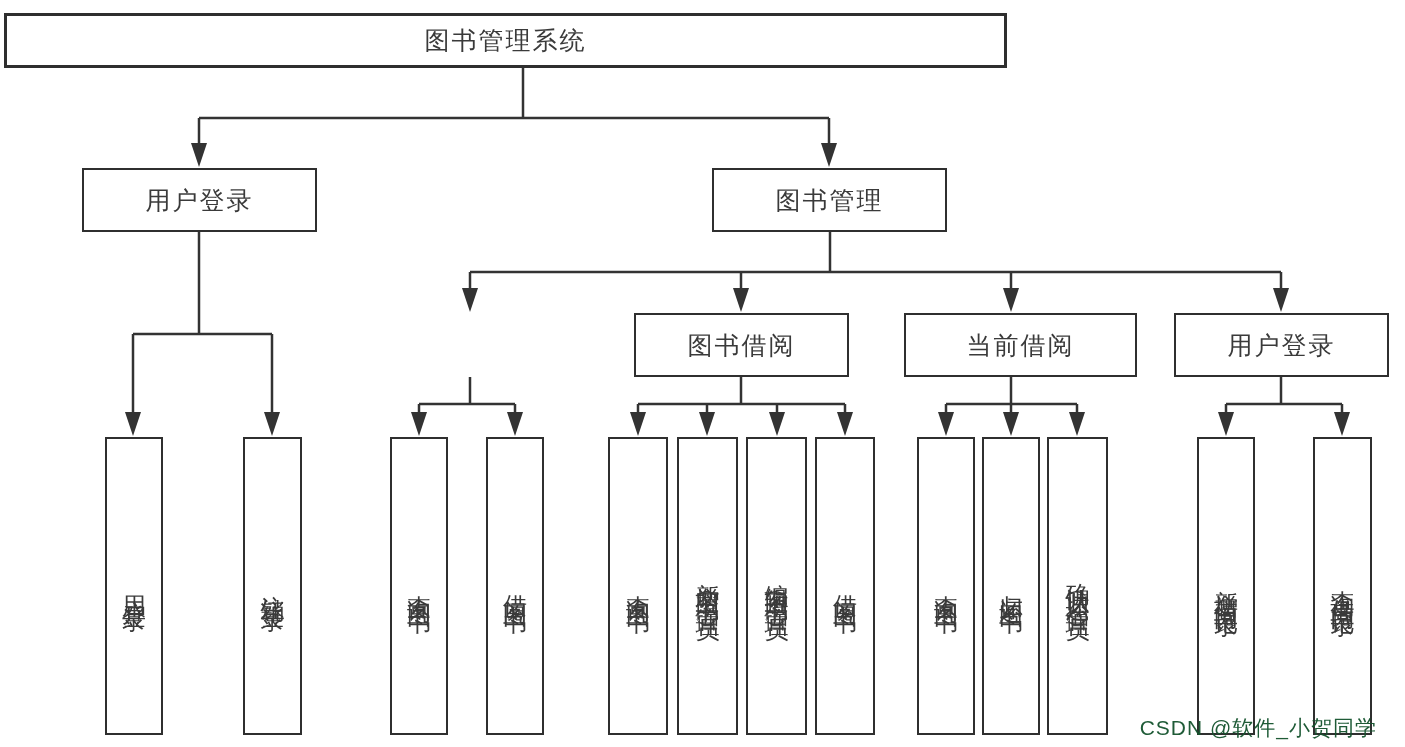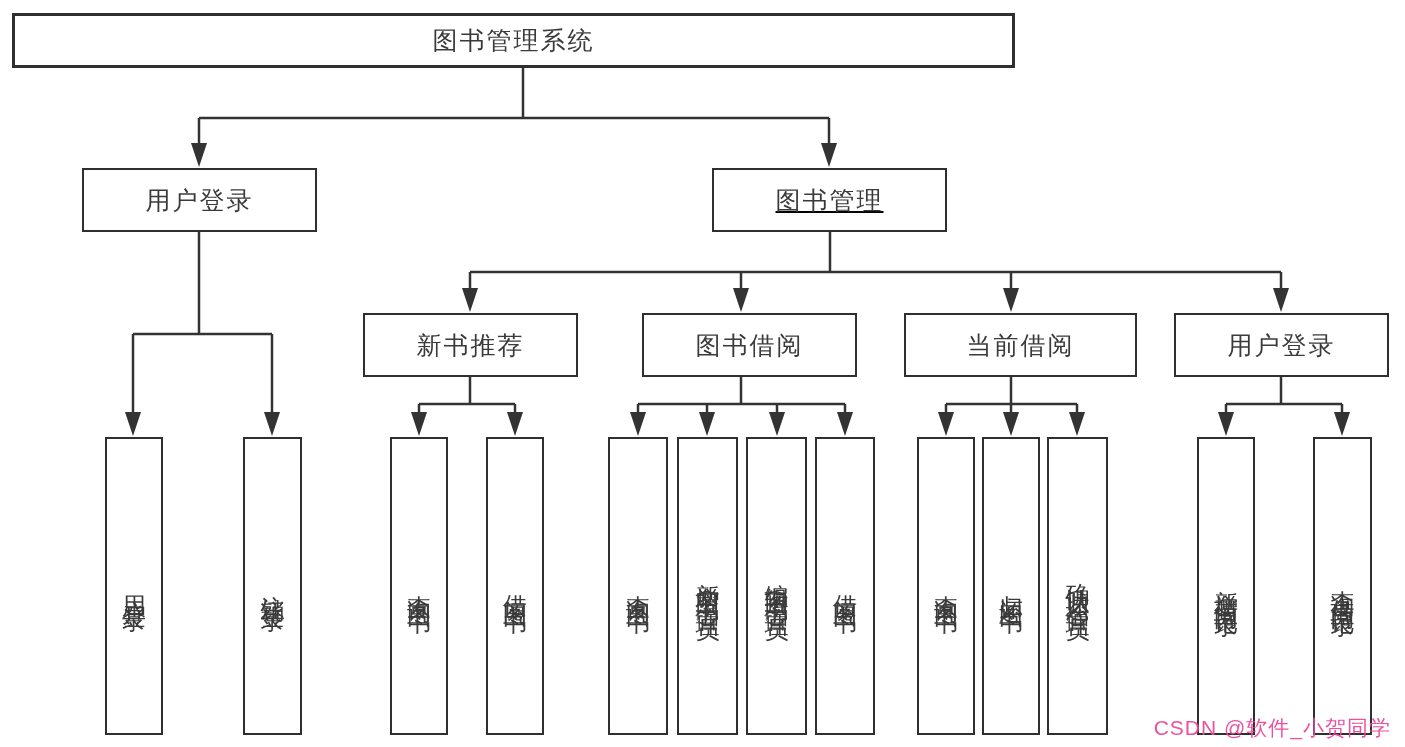--- a/index.html
+++ b/index.html
@@ -56,25 +56,25 @@
     writing-mode: vertical-rl;
     text-orientation: mixed;
     font-size: 24px;
     letter-spacing: 5px;
     line-height: 1;
     color: #3a3a3a;
     white-space: nowrap;
   }
   .watermark {
     position: absolute;
-    right: 14px;
+    right: 28px;
     bottom: 5px;
     font-size: 21px;
     letter-spacing: 1px;
-    color: #ec4899;
+    color: #14532d;
     opacity: 0.95;
     z-index: 5;
   }
 </style>
 </head>
 <body>
 
 <div class="canvas">
 
   <svg class="connectors" width="1405" height="747" viewBox="0 0 1405 747">
@@ -139,35 +139,32 @@
       <polygon points="769,412 785,412 777,436"></polygon>
       <polygon points="837,412 853,412 845,436"></polygon>
       <polygon points="938,412 954,412 946,436"></polygon>
       <polygon points="1003,412 1019,412 1011,436"></polygon>
       <polygon points="1069,412 1085,412 1077,436"></polygon>
       <polygon points="1218,412 1234,412 1226,436"></polygon>
       <polygon points="1334,412 1350,412 1342,436"></polygon>
     </g>
   </svg>
 
-  <div class="hbox root" style="left:12px; top:13px; width:1003px; height:55px;">
+  <div class="hbox root" style="left:4px; top:13px; width:1003px; height:55px;">
     <span>图书管理系统</span>
   </div>
 
   <div class="hbox" style="left:82px; top:168px; width:235px; height:64px;">
     <span>用户登录</span>
   </div>
-  <div class="hbox" style="left:712px; top:168px; width:235px; height:64px;text-decoration:underline;">
+  <div class="hbox" style="left:712px; top:168px; width:235px; height:64px;">
     <span>图书管理</span>
   </div>
 
-  <div class="hbox" style="left:363px; top:313px; width:215px; height:64px;">
-    <span>新书推荐</span>
-  </div>
-  <div class="hbox" style="left:634px; top:313px; width:215px; height:64px;margin-left:8px;">
+  <div class="hbox" style="left:634px; top:313px; width:215px; height:64px;">
     <span>图书借阅</span>
   </div>
   <div class="hbox" style="left:904px; top:313px; width:233px; height:64px;">
     <span>当前借阅</span>
   </div>
   <div class="hbox" style="left:1174px; top:313px; width:215px; height:64px;">
     <span>用户登录</span>
   </div>
 
   <div class="leaf" style="left:105px; width:58px;">

